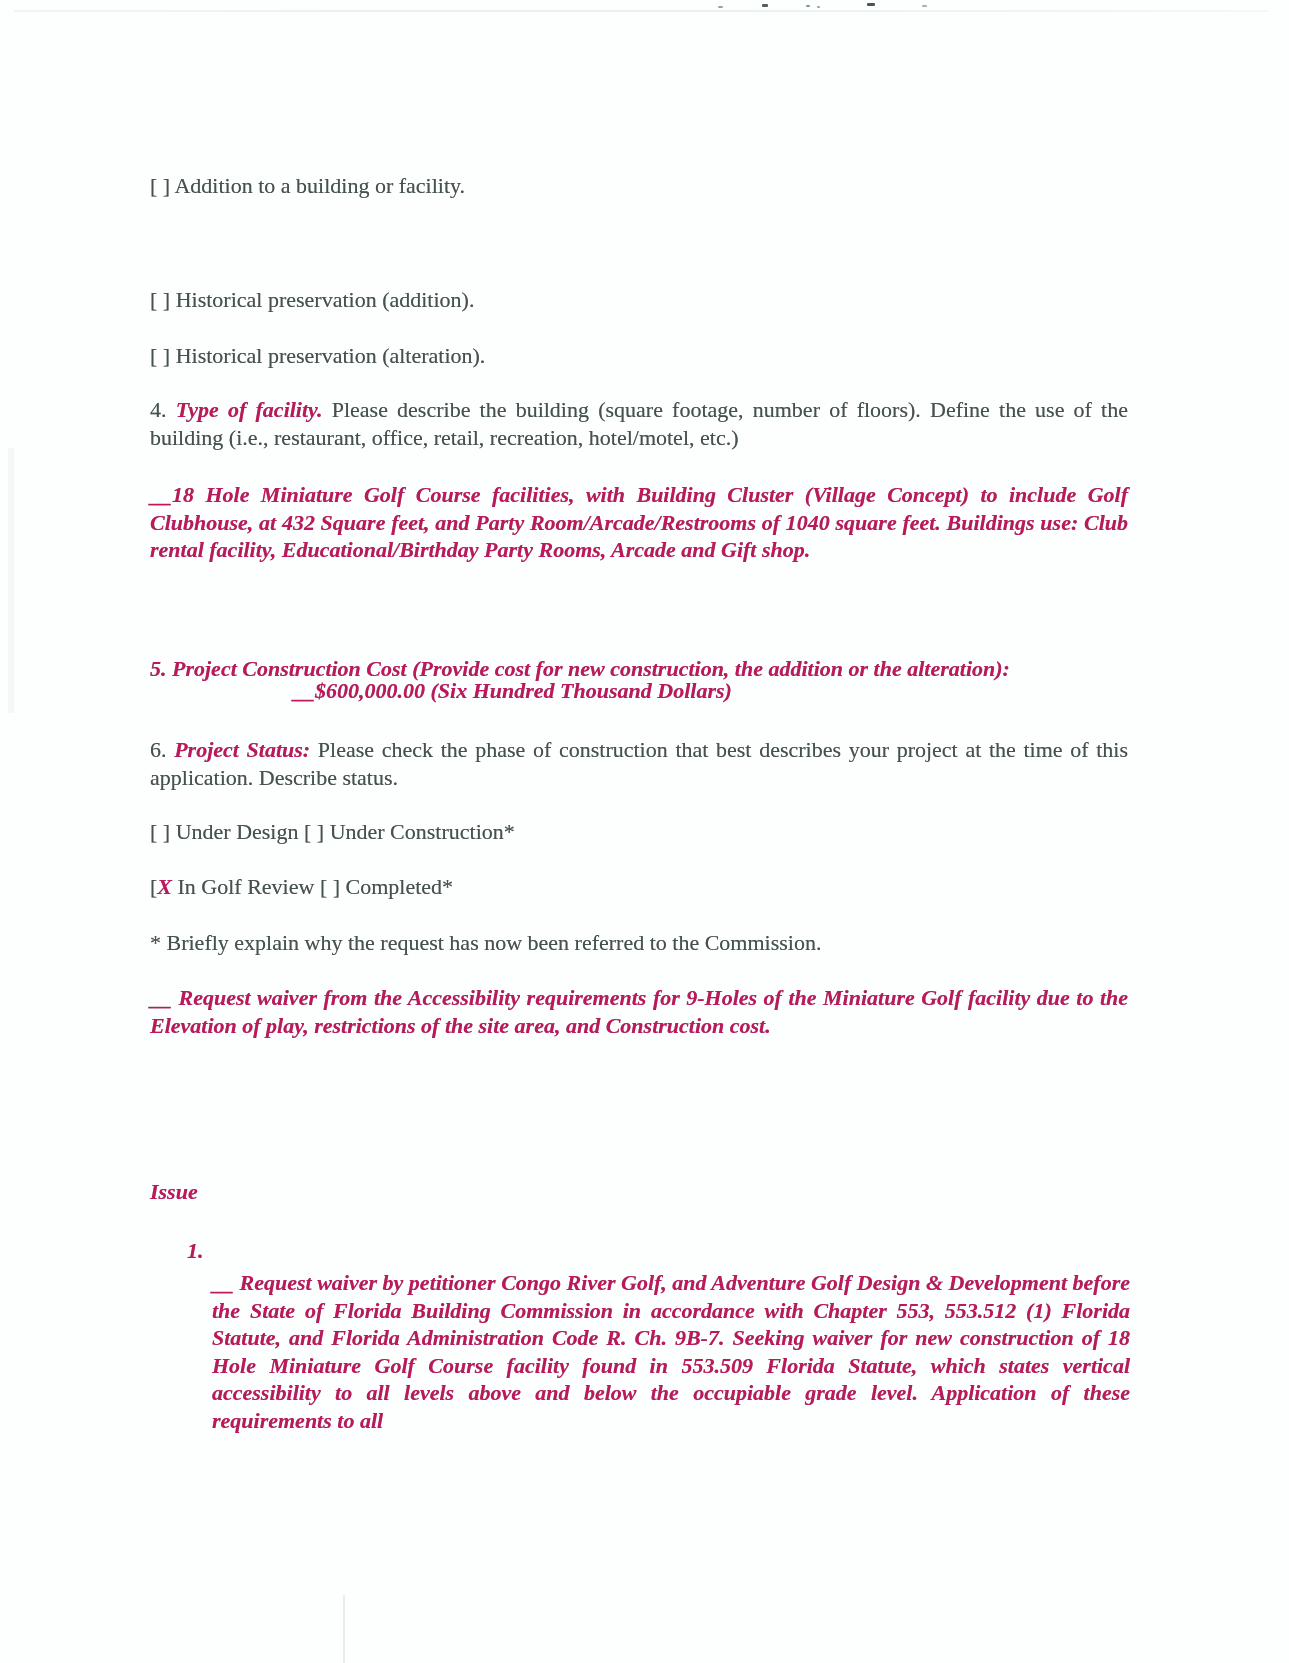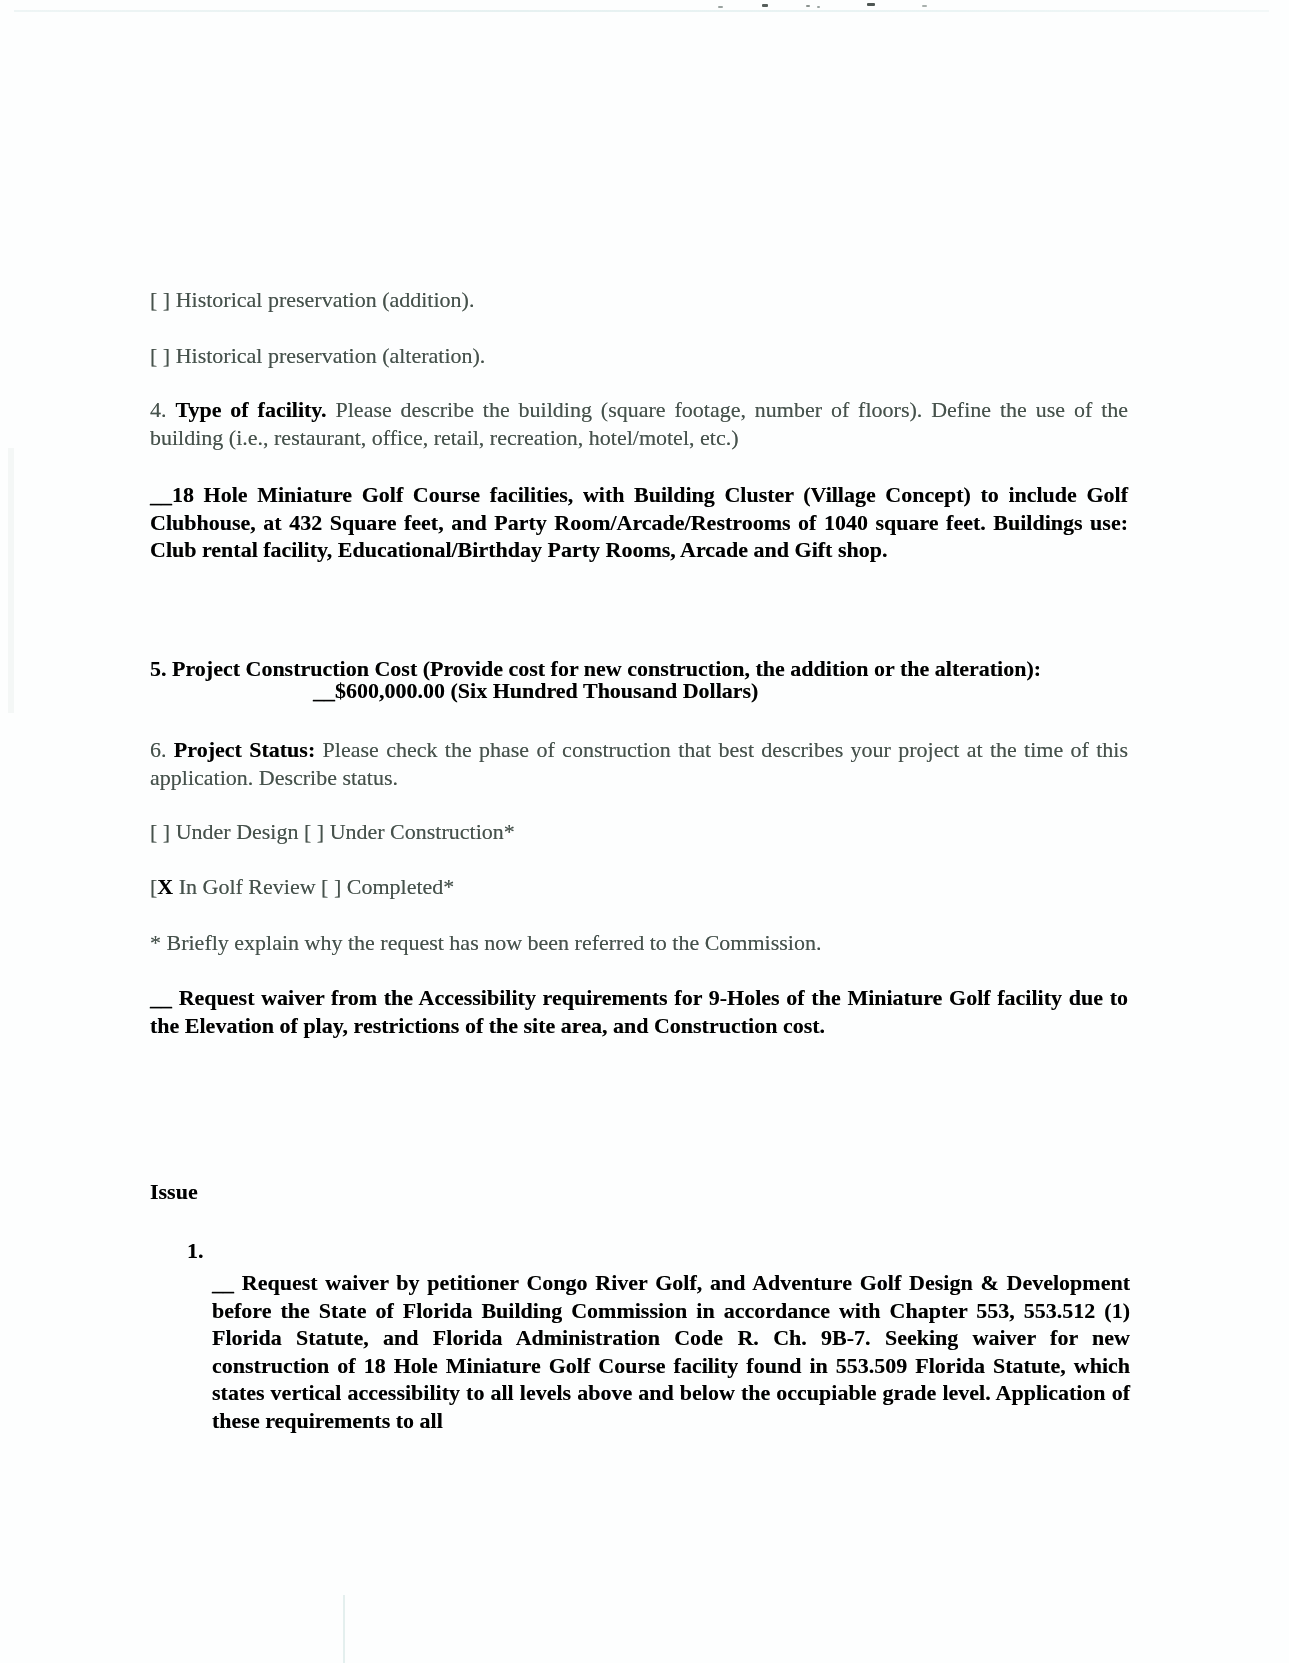--- a/index.html
+++ b/index.html
@@ -22,27 +22,27 @@
     width: 978px;
     font-size: 22px;
     line-height: 27.5px;
     text-shadow: 0 0 0.5px rgba(62, 74, 68, 0.55);
     white-space: normal;
   }
   .justify { text-align: justify; }
   .nowrap { white-space: nowrap; width: auto; }
   b, .bold {
     font-weight: bold;
-    color: #000000;
+    color: #be185d;
+    font-style: italic;
   }
   .cost-line {
     left: 293px;
     width: auto;
     white-space: nowrap;
-    margin-left: 20px;
   }
   .issue-number {
     left: 187px;
     width: auto;
     white-space: nowrap;
   }
   .issue-text {
     left: 212px;
     width: 918px;
     margin-top: 32px;
@@ -77,20 +77,22 @@
   <div class="artifact topline"></div>
   <div class="smudge s1"></div>
   <div class="smudge s2"></div>
   <div class="smudge s3"></div>
   <div class="smudge s4"></div>
   <div class="smudge s5"></div>
   <div class="smudge s6"></div>
   <div class="artifact leftstrip"></div>
   <div class="artifact bottomline"></div>
 
+  <div class="txt nowrap" style="top:172px"><span>[ ]</span>
+    <span>Addition to a building or facility.</span></div>
 
 
   <div class="txt nowrap" style="top:286px"><span>[ ]</span>
     <span>Historical preservation (addition).</span></div>
 
   <div class="txt nowrap" style="top:342px"><span>[ ]</span>
     <span>Historical preservation (alteration).</span></div>
 
   <div class="txt justify" style="top:396px"><span>4.</span>
     <b>Type of facility.</b>

